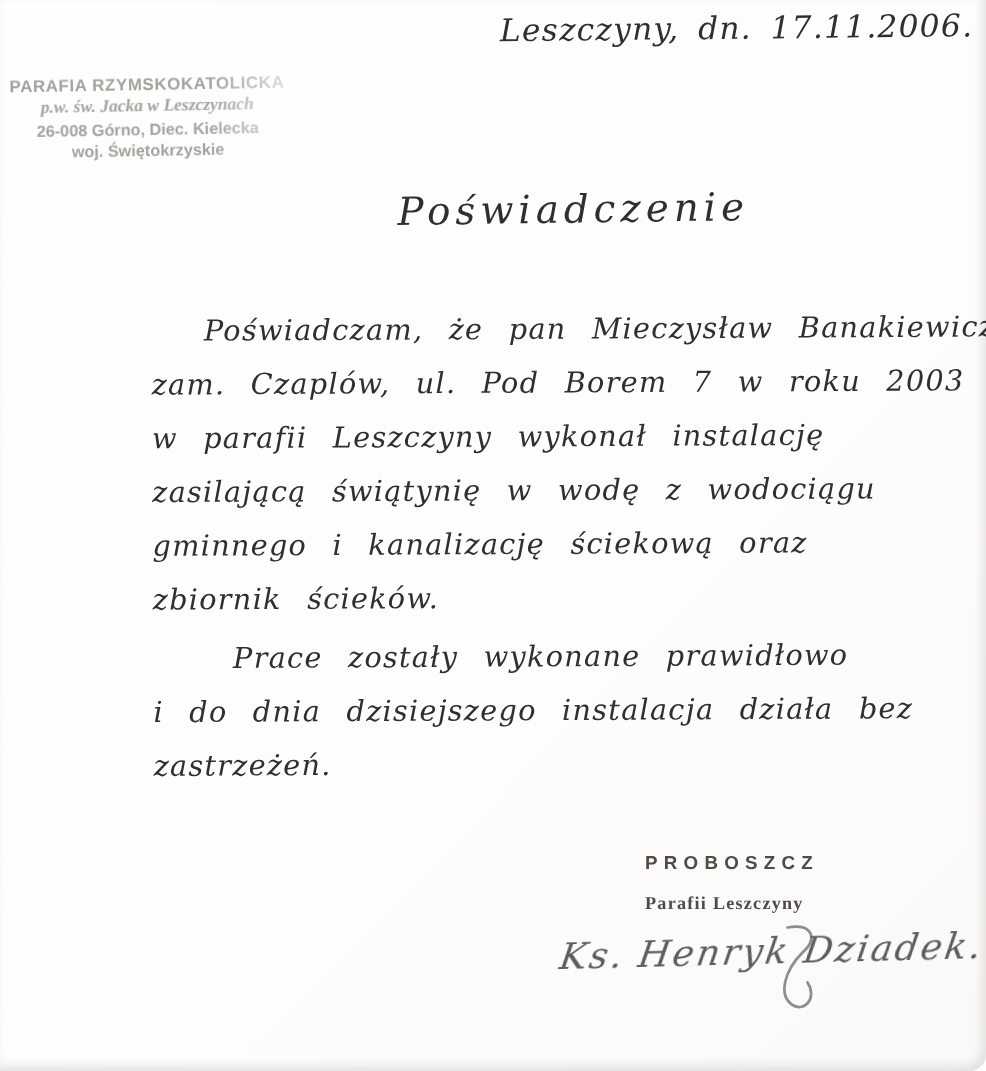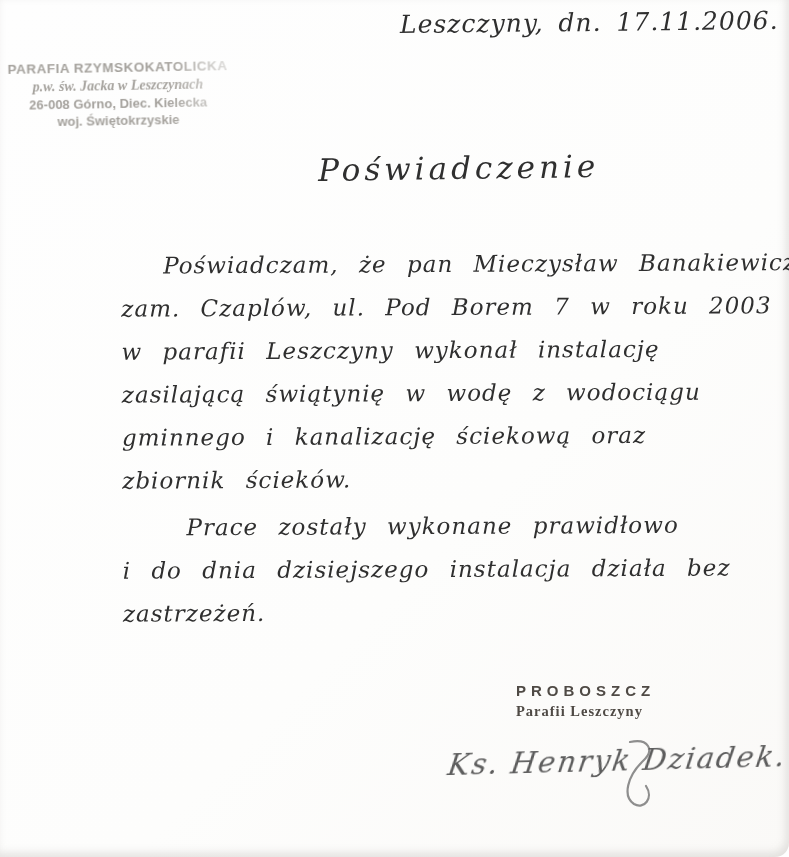--- a/index.html
+++ b/index.html
@@ -107,21 +107,21 @@
     font-size: 15px;
     font-weight: bold;
     letter-spacing: 5px;
     white-space: nowrap;
   }
   .footer-stamp .f2 {
     font-family: "Liberation Serif", serif;
     font-size: 14.5px;
     font-weight: bold;
     letter-spacing: 1px;
-    margin-top: 4px;
+    margin-top: 16px;
     white-space: nowrap;
   }
 
   .signature {
     position: absolute;
     top: 744px;
     left: 448px;
     font-size: 29px;
     color: #5d5d5d;
     letter-spacing: 2px;

